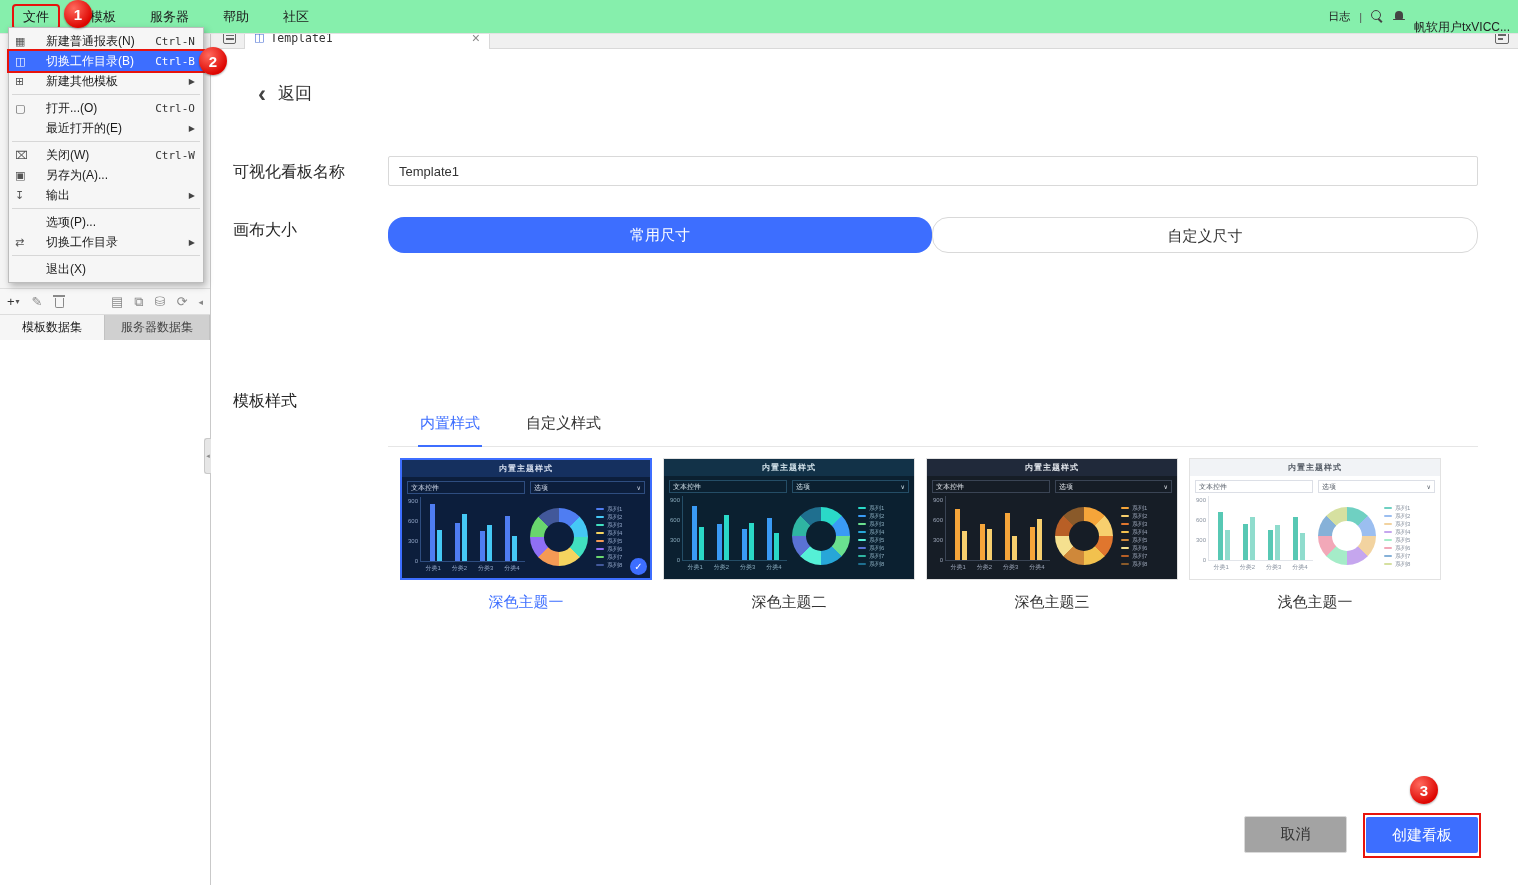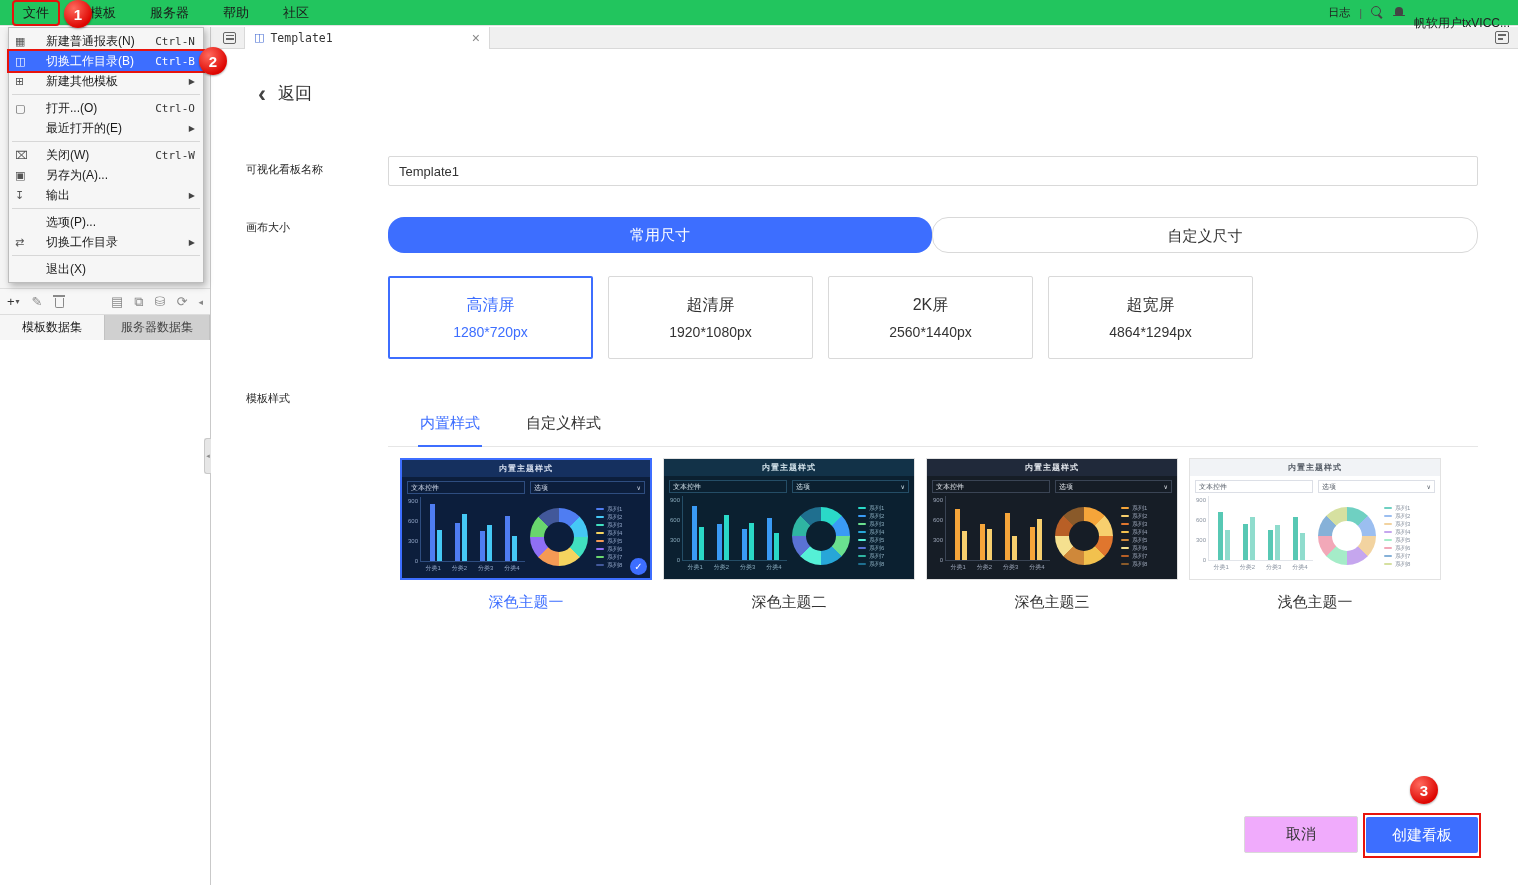--- a/index.html
+++ b/index.html
@@ -1,21 +1,21 @@
 <!DOCTYPE html>
 <html><head>
 <meta charset="utf-8">
 <style>
   * { box-sizing: border-box; margin: 0; padding: 0; }
   html,body { width:1518px; height:885px; }
   body { font-family:"Liberation Sans","DejaVu Sans",sans-serif; background:#fff; overflow:hidden; }
   .app { position:relative; width:1518px; height:885px; background:#fff; overflow:hidden; }
 
   
-  .topbar { position:absolute; left:0; top:0; right:0; height:26px; background:#22c55e;
+  .topbar { position:absolute; left:0; top:0; right:0; height:34px; background:#86efac;
             border-bottom:1px solid #e2e2e2; display:flex; align-items:center; z-index:30; }
   .menus { display:flex; align-items:center; padding-left:12px; gap:26px; font-size:13px; color:#1a1a1a; }
   .menu-label { padding:2px 4px; cursor:pointer; white-space:nowrap; }
   .menu-label.red-outline { border:2px solid #e8130c; border-radius:4px; padding:2px 9px; }
   .top-right { margin-left:auto; display:flex; align-items:center; gap:9px; padding-right:8px; white-space:nowrap; overflow:hidden; }
   .log-text { font-family:"DejaVu Sans Mono",monospace; font-size:11px; color:#222; }
   .log-sep { color:#555; font-size:11px; }
   .user-text { font-size:12px; color:#222;margin-top:22px; }
   .icon-search { width:13px; height:13px; position:relative; flex:0 0 auto; cursor:pointer; }
   .icon-search::before { content:""; position:absolute; left:0; top:0; width:8px; height:8px;
@@ -81,21 +81,21 @@
         border-right:1px solid #d9d9d9; display:flex; align-items:center; padding:0 9px; gap:6px; cursor:pointer; }
   .doc-tab .tico { color:#4a6fd4; font-size:11px; }
   .doc-tab .tlabel { font-family:"DejaVu Sans Mono",monospace; font-size:11.5px; color:#333; }
   .doc-tab .tclose { margin-left:auto; color:#888; font-size:14px; line-height:1; cursor:pointer; }
 
   .content { position:absolute; left:0; top:22px; right:0; bottom:0; background:#fff; }
   .back { position:absolute; left:47px; top:33px; display:flex; align-items:center; gap:12px; cursor:pointer; }
   .back .chev { font-size:24px; color:#444; font-weight:600; line-height:20px; }
   .back .blabel { font-size:17px; color:#2b2b2b; }
 
-  .form-label { position:absolute; left:35px; font-size:11px; color:#262626; white-space:nowrap;text-align:center; }
+  .form-label { position:absolute; left:22px; font-size:16px; color:#262626; white-space:nowrap;text-align:center; }
   .lbl-name  { top:113px; }
   .lbl-canvas{ top:171px; }
   .lbl-style { top:342px; }
 
   .name-input { position:absolute; left:177px; top:107px; width:1090px; height:30px;
         border:1px solid #d9d9d9; border-radius:2px; padding:0 10px; font-size:13px; color:#333;
         font-family:"Liberation Sans","DejaVu Sans",sans-serif; background:#fff; outline:none; }
 
   .canvas-tabs { position:absolute; left:177px; top:168px; width:1090px; height:36px; display:flex; }
   .ctab { flex:1; text-align:center; line-height:36px; font-size:15px; cursor:pointer;border-radius:16px; }
@@ -143,21 +143,21 @@
   .tp-donut i { position:absolute; inset:14px; border-radius:50%; display:block; }
   .tp-legend { display:flex; flex-direction:column; justify-content:center; gap:1px; }
   .lg-item { display:flex; align-items:center; gap:3px; font-size:6px; color:var(--mut); line-height:7px; }
   .lg-item i { width:8px; height:2px; border-radius:1px; display:block; flex:0 0 auto; }
   .tp-check { position:absolute; right:3px; bottom:3px; width:17px; height:17px; border-radius:50%;
         background:#3d6eff; color:#fff; font-size:10px; display:flex; align-items:center; justify-content:center; }
   .theme-label { margin-top:13px; text-align:center; font-size:15px; }
 
   .btn { position:absolute; display:flex; align-items:center; justify-content:center; font-size:15px;
         border-radius:2px; cursor:pointer; }
-  .btn-cancel { left:1033px; top:767px; width:114px; height:37px; background:#f0abfc; border:1px solid #d9d9d9; color:#333; }
+  .btn-cancel { left:1033px; top:767px; width:103px; height:37px; background:#a3a3a3; border:1px solid #d9d9d9; color:#333; }
   .btn-create { left:1155px; top:768px; width:112px; height:36px; background:#3d6eff; color:#fff; border:none; }
 
   
   .step-badge { position:absolute; width:28px; height:28px; border-radius:50%;
         background:radial-gradient(circle at 35% 30%, #ff6a5e, #dd0500 72%);
         color:#fff; font-size:15px; font-weight:bold; display:flex; align-items:center; justify-content:center;
         z-index:70; box-shadow:0 1px 2px rgba(0,0,0,.35); }
   .step-1 { left:64px; top:0px; }
   .step-2 { left:199px; top:47px; }
   .step-3 { left:1410px; top:776px; }
@@ -228,38 +228,20 @@
 
       <div class="form-label lbl-name">可视化看板名称</div>
       <input class="name-input" value="Template1" style="">
 
       <div class="form-label lbl-canvas">画布大小</div>
       <div class="canvas-tabs">
           <div class="ctab active">常用尺寸</div>
           <div class="ctab ">自定义尺寸</div>
         </div>
 
-      <div class="size-cards">
-          <div class="size-card sel">
-       <div class="size-name">高清屏</div>
-       <div class="size-res">1280*720px</div>
-     </div>
-          <div class="size-card ">
-       <div class="size-name">超清屏</div>
-       <div class="size-res">1920*1080px</div>
-     </div>
-          <div class="size-card ">
-       <div class="size-name">2K屏</div>
-       <div class="size-res">2560*1440px</div>
-     </div>
-          <div class="size-card ">
-       <div class="size-name">超宽屏</div>
-       <div class="size-res">4864*1294px</div>
-     </div>
-        </div>
 
       <div class="form-label lbl-style">模板样式</div>
       <div class="style-tabs">
           <div class="stab active">内置样式</div>
           <div class="stab ">自定义样式</div>
         </div>
 
       <div class="gallery">
           <div class="theme-card">
        <div class="tp sel" style="--bg:#0c1e3c;--hd:#15305f;--bd:#2e4d80;--tx:#d5deee;--mut:#8fa3c4;--grid:#2e4d80">

